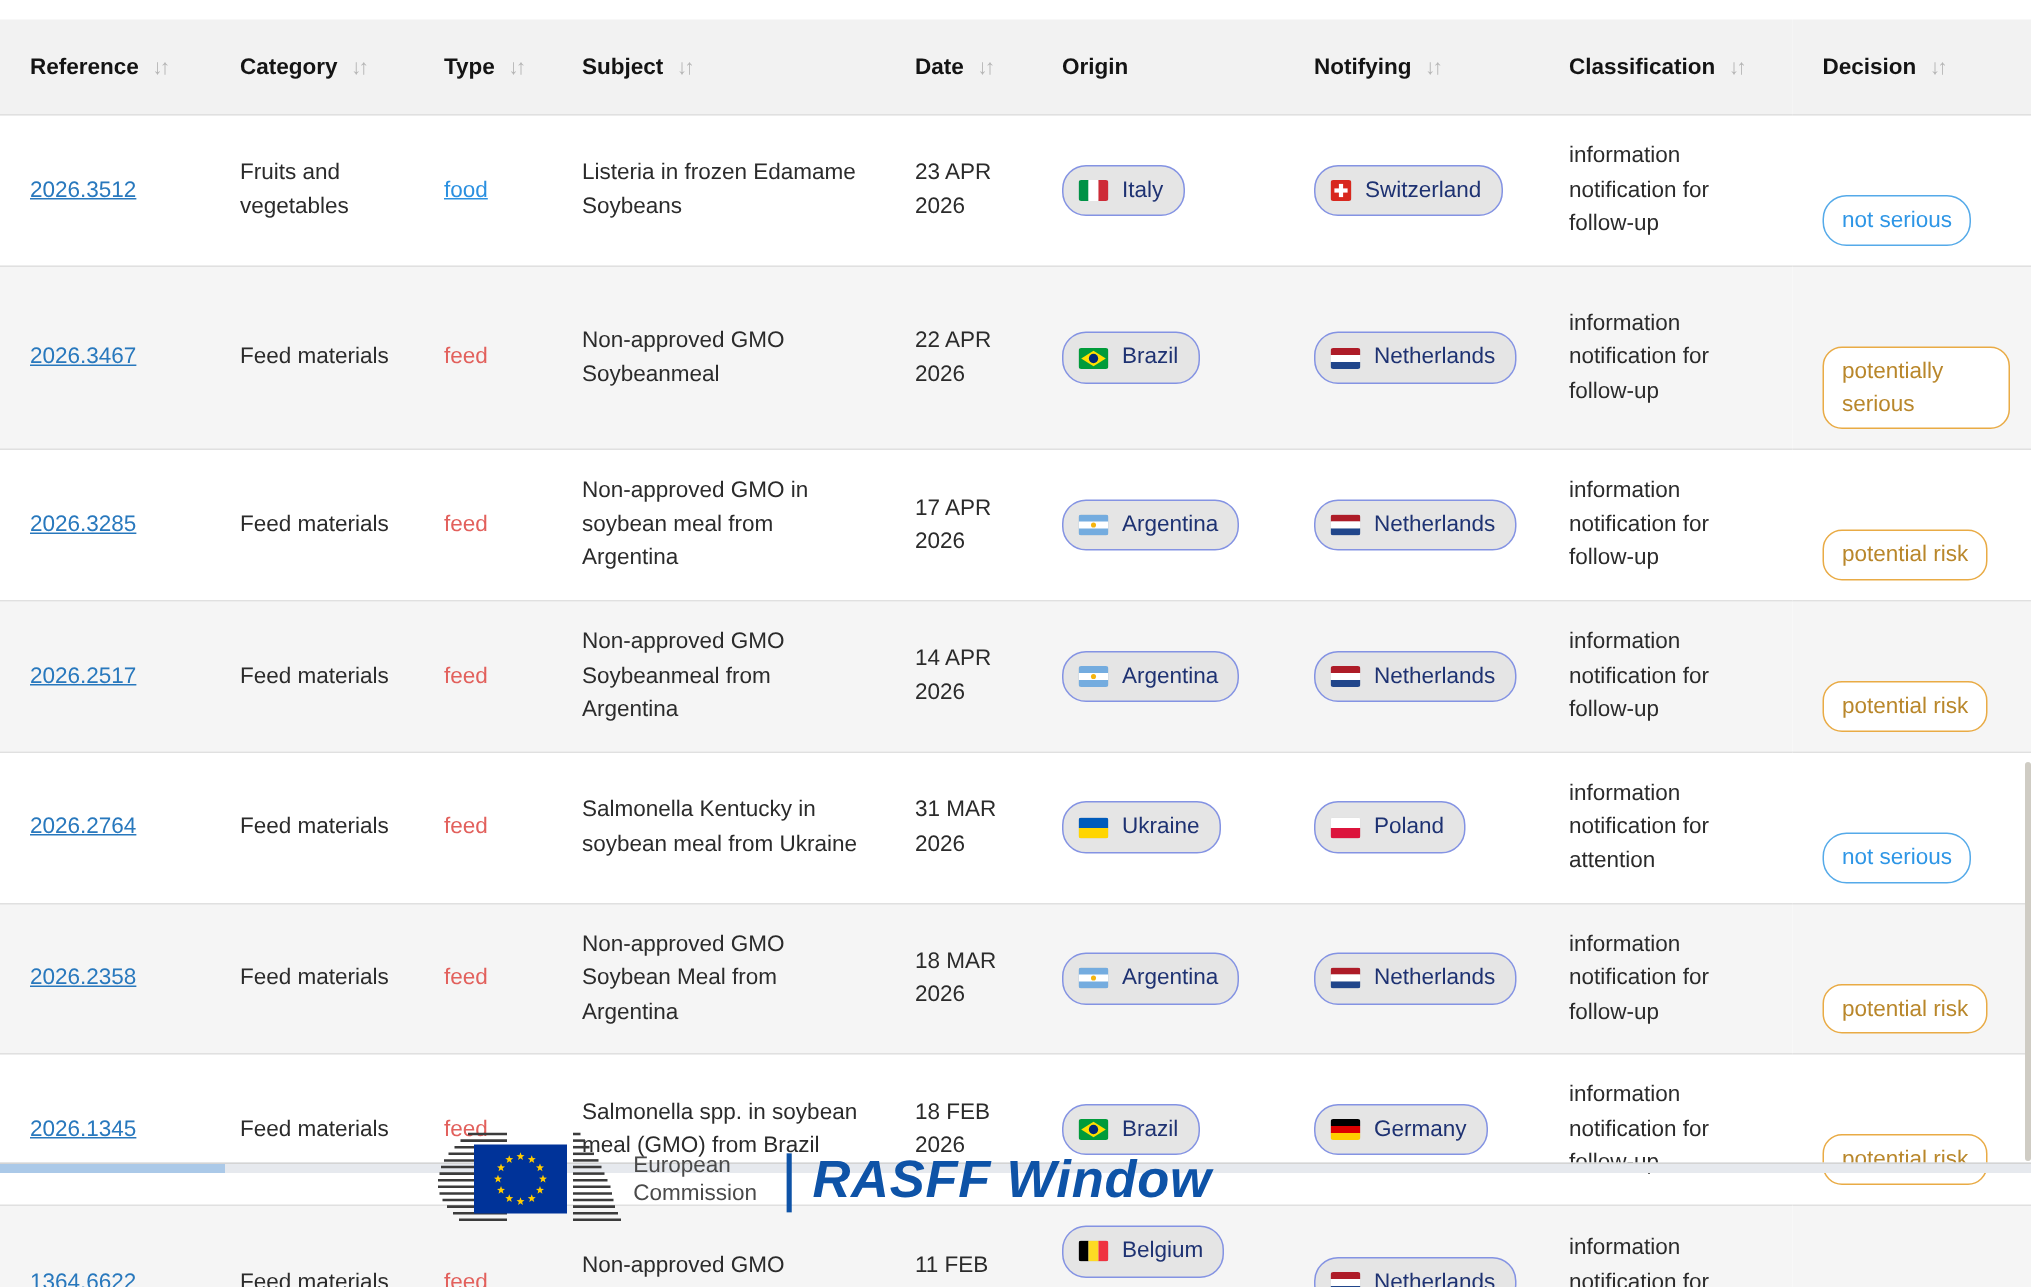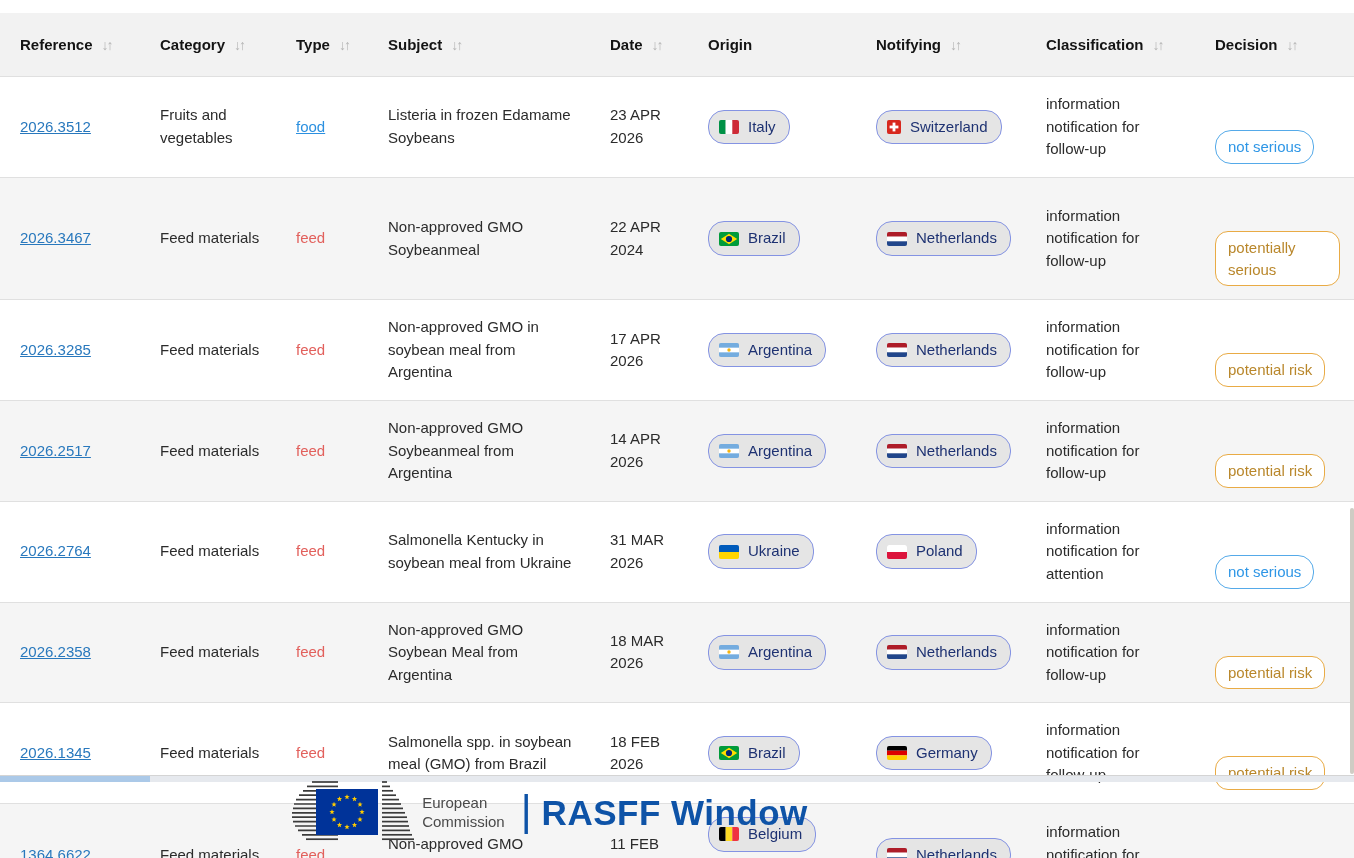--- a/index.html
+++ b/index.html
@@ -32,26 +32,26 @@
     padding:5px 13px 5px 10px;color:var(--pill-text,#1e3272);font-size:15px;white-space:nowrap;
   }
   .flag{display:inline-flex;border-radius:2px;overflow:hidden;box-shadow:inset 0 0 0 1px rgba(0,0,0,.10);line-height:0;}
   .dpill{display:inline-block;background:#fff;padding:5px 12px;line-height:1.45;border-radius:16px;max-width:104px;margin-top:40px;}
   .dpill.blue{border:1px solid var(--decision-blue-border,#55aae9);color:var(--decision-blue-text,#2e96e6);white-space:nowrap;}
   .dpill.orange{border:1px solid var(--decision-orange-border,#e9ab45);color:var(--decision-orange-text,#b9872b);border-radius:13px;}
   .hscroll{position:absolute;left:0;top:775px;width:1354px;height:6px;background:#e6e9ee;border-top:1px solid #d4d4d4;}
   .hthumb{width:150px;height:6px;background:#abc9e8;}
   .vscroll{position:absolute;right:0;top:508px;width:4px;height:266px;background:#cfccc4;border-radius:2px;}
   .footer{
-    position:absolute;left:0;top:780px;width:1100px;height:66px;
+    position:absolute;left:0;top:754px;width:1100px;height:66px;
     display:flex;align-items:center;justify-content:center;
   }
   .ec-text{font-size:15px;color:#4a4a4a;line-height:1.25;margin-left:8px;font-weight:400;}
   .sep{font-size:42px;font-weight:400;color:var(--title-blue,#0e53a7);margin:0 10px 4px 16px;line-height:1;}
-  .app-title{font-size:35px;font-weight:700;color:var(--title-blue,#0e53a7);letter-spacing:.5px;}
+  .app-title{font-size:35px;font-weight:700;color:var(--title-blue,#0e53a7);letter-spacing:.5px;font-style:italic;}
 </style>
 </head>
 <body>
 
 <div class="table-wrap">
   <table>
     <colgroup>
       <col class="c-ref">
         <col class="c-cat">
         <col class="c-type">
@@ -111,21 +111,21 @@
             </div>
           </td>
           <td><span>information notification for follow-up</span></td>
           <td><span class="dpill blue">not serious</span></td>
         </tr>
         <tr>
           <td><a class="ref" href="#">2026.3467</a></td>
           <td><span>Feed materials</span></td>
           <td><span class="type-feed">feed</span></td>
           <td><span>Non-approved GMO Soybeanmeal</span></td>
-          <td><span>22 APR 2024</span></td>
+          <td><span>22 APR 2026</span></td>
           <td>
             <div class="pill-stack">
               <span class="cpill">
                 <span class="flag">
                   <svg width="20" height="14" viewBox="0 0 20 14">
                     <rect width="20" height="14" fill="#009b3a"></rect>
                     <path d="M10 1.8 L18.2 7 L10 12.2 L1.8 7 Z" fill="#fedf00"></path>
                     <circle cx="10" cy="7" r="3.1" fill="#002776"></circle>
                   </svg>
                 </span>

